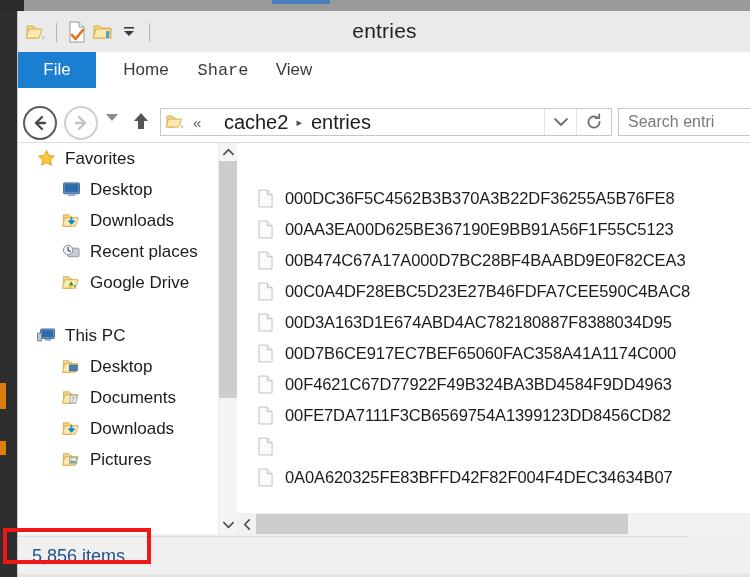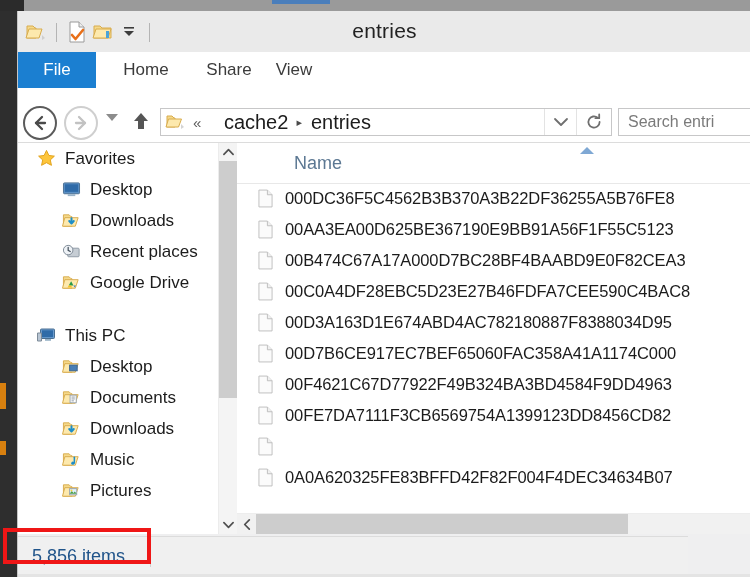--- a/index.html
+++ b/index.html
@@ -82,21 +82,21 @@
   }
   .tab {
     position: absolute; top: 0; height: 36px;
     display: flex; align-items: center; justify-content: center;
     font-size: 17px; color: #3b3b3b;
   }
   .tab.file {
     left: 0; width: 78px; background: #1b7fd1; color: #fff;
   }
   .tab.t1 { left: 95px; width: 66px; }
-  .tab.t2 { left: 178px; width: 66px; }
+  .tab.t2 { left: 172px; width: 66px; font-family: Liberation Mono, monospace; }
   .tab.t3 { left: 248px; width: 56px; }
 
   
   .addrrow {
     position: absolute; left: 0; top: 86px; width: 733px; height: 45px;
     background: #ffffff;
   }
   .navbtn {
     position: absolute; top: 9px; width: 30px; height: 30px;
     border-radius: 50%;
@@ -495,31 +495,20 @@
             <span class="ico">
               <svg width="19" height="18" viewBox="0 0 20 18">
                 <path d="M1.5 2.5h6l2 2h1v10h-9z" fill="#f5d98a" stroke="#d8ac4e" stroke-width="1"></path>
                 <path d="M3 5.5h14l-3 9H.5z" fill="#fde9ad" stroke="#d8ac4e" stroke-width="1"></path>
                 <path d="M10 6v4.5M7.6 9l2.4 2.6L12.4 9" fill="none" stroke="#1d8ec9" stroke-width="2.1" stroke-linecap="round" stroke-linejoin="round"></path>
               </svg>
             </span>
             <span>Downloads</span>
           </div>
 
-          <div class="navitem child">
-            <span class="ico">
-              <svg width="19" height="18" viewBox="0 0 20 18">
-                <path d="M1.5 2.5h6l2 2h1v10h-9z" fill="#f5d98a" stroke="#d8ac4e" stroke-width="1"></path>
-                <path d="M3 5.5h14l-3 9H.5z" fill="#fde9ad" stroke="#d8ac4e" stroke-width="1"></path>
-                <path d="M13 6v6.2" stroke="#1d8ec9" stroke-width="1.6" stroke-linecap="round"></path>
-                <circle cx="11.4" cy="12.3" r="1.7" fill="#1d8ec9"></circle>
-              </svg>
-            </span>
-            <span>Music</span>
-          </div>
 
           <div class="navitem child">
             <span class="ico">
               <svg width="19" height="18" viewBox="0 0 20 18">
                 <path d="M1.5 2.5h6l2 2h1v10h-9z" fill="#f5d98a" stroke="#d8ac4e" stroke-width="1"></path>
                 <path d="M3 5.5h14l-3 9H.5z" fill="#fde9ad" stroke="#d8ac4e" stroke-width="1"></path>
                 <rect x="8" y="6.5" width="7.5" height="6.5" fill="#dff0fb" stroke="#9aa5b0" stroke-width="1"></rect>
                 <path d="M8 12l2.3-3 1.8 2 1.3-1.4 2.1 2.4z" fill="#4e9e4e"></path>
                 <circle cx="10" cy="8.5" r="1" fill="#f3d23a"></circle>
               </svg>
@@ -538,24 +527,20 @@
         </div>
         <div class="vs-thumb"></div>
         <div class="vs-arrow down">
           <svg width="11" height="8" viewBox="0 0 12 8">
               <path d="M1 1.5L6 6.5l5-5" fill="none" stroke="#4f4f4f" stroke-width="1.8" stroke-linecap="round" stroke-linejoin="round"></path>
             </svg>
         </div>
       </div>
 
       <div class="filepane">
-        <div class="colheader">
-          <div class="sort-asc"></div>
-          <div class="lbl">Name</div>
-        </div>
 
         <div class="filelist">
           <div class="filerow">
             <span class="fico">
               <svg width="15" height="19" viewBox="0 0 16 20">
                   <path d="M1 1h9l5 5v13H1z" fill="#fbfbfb" stroke="#bdbdbd" stroke-width="1"></path>
                   <path d="M10 1v5h5" fill="#f0f0f0" stroke="#bdbdbd" stroke-width="1"></path>
                 </svg>
             </span>
             <span class="fname">000DC36F5C4562B3B370A3B22DF36255A5B76FE8</span>

